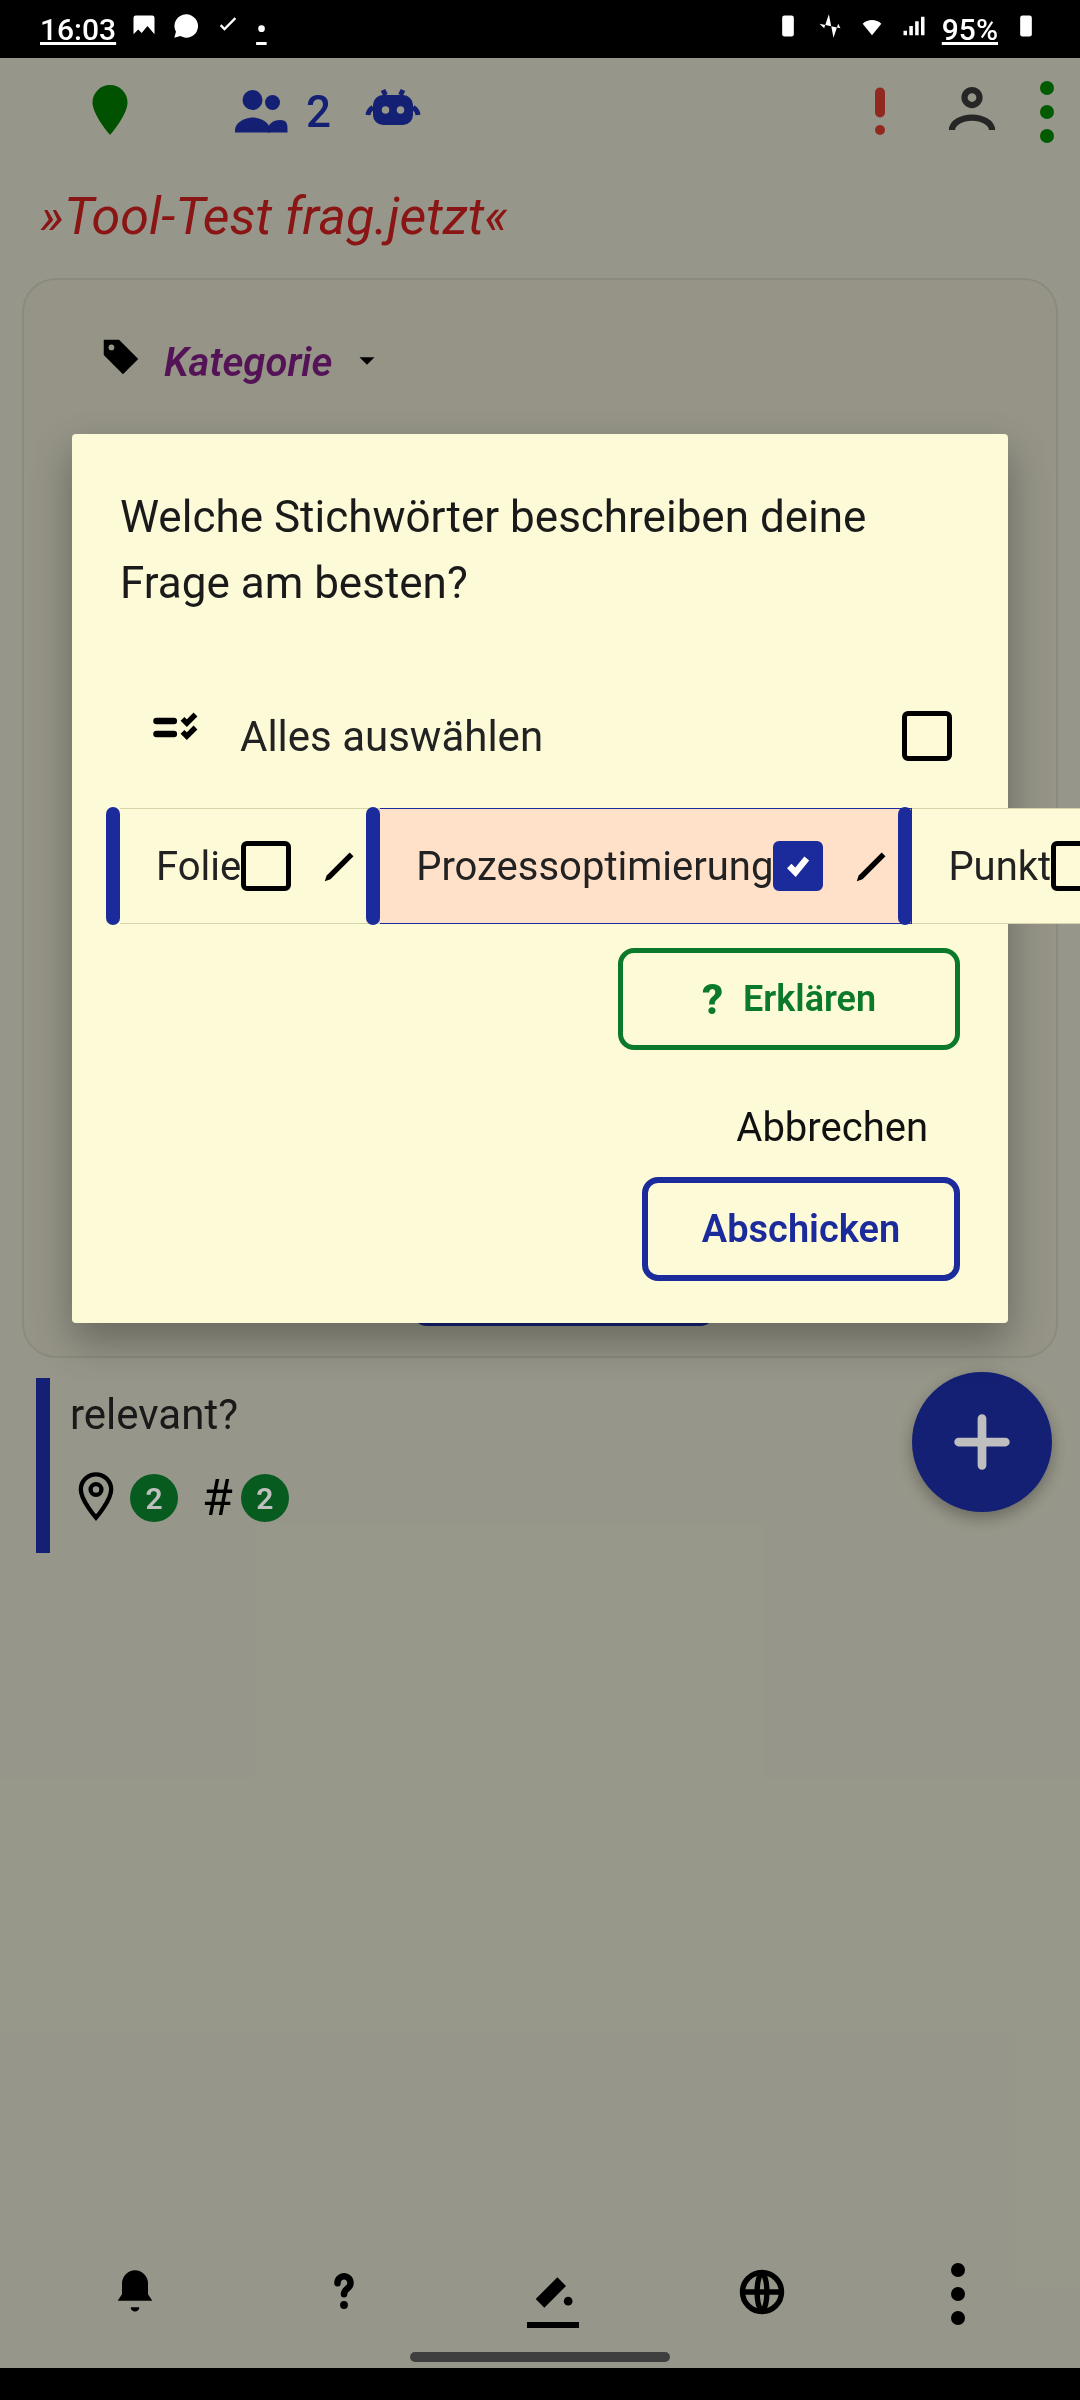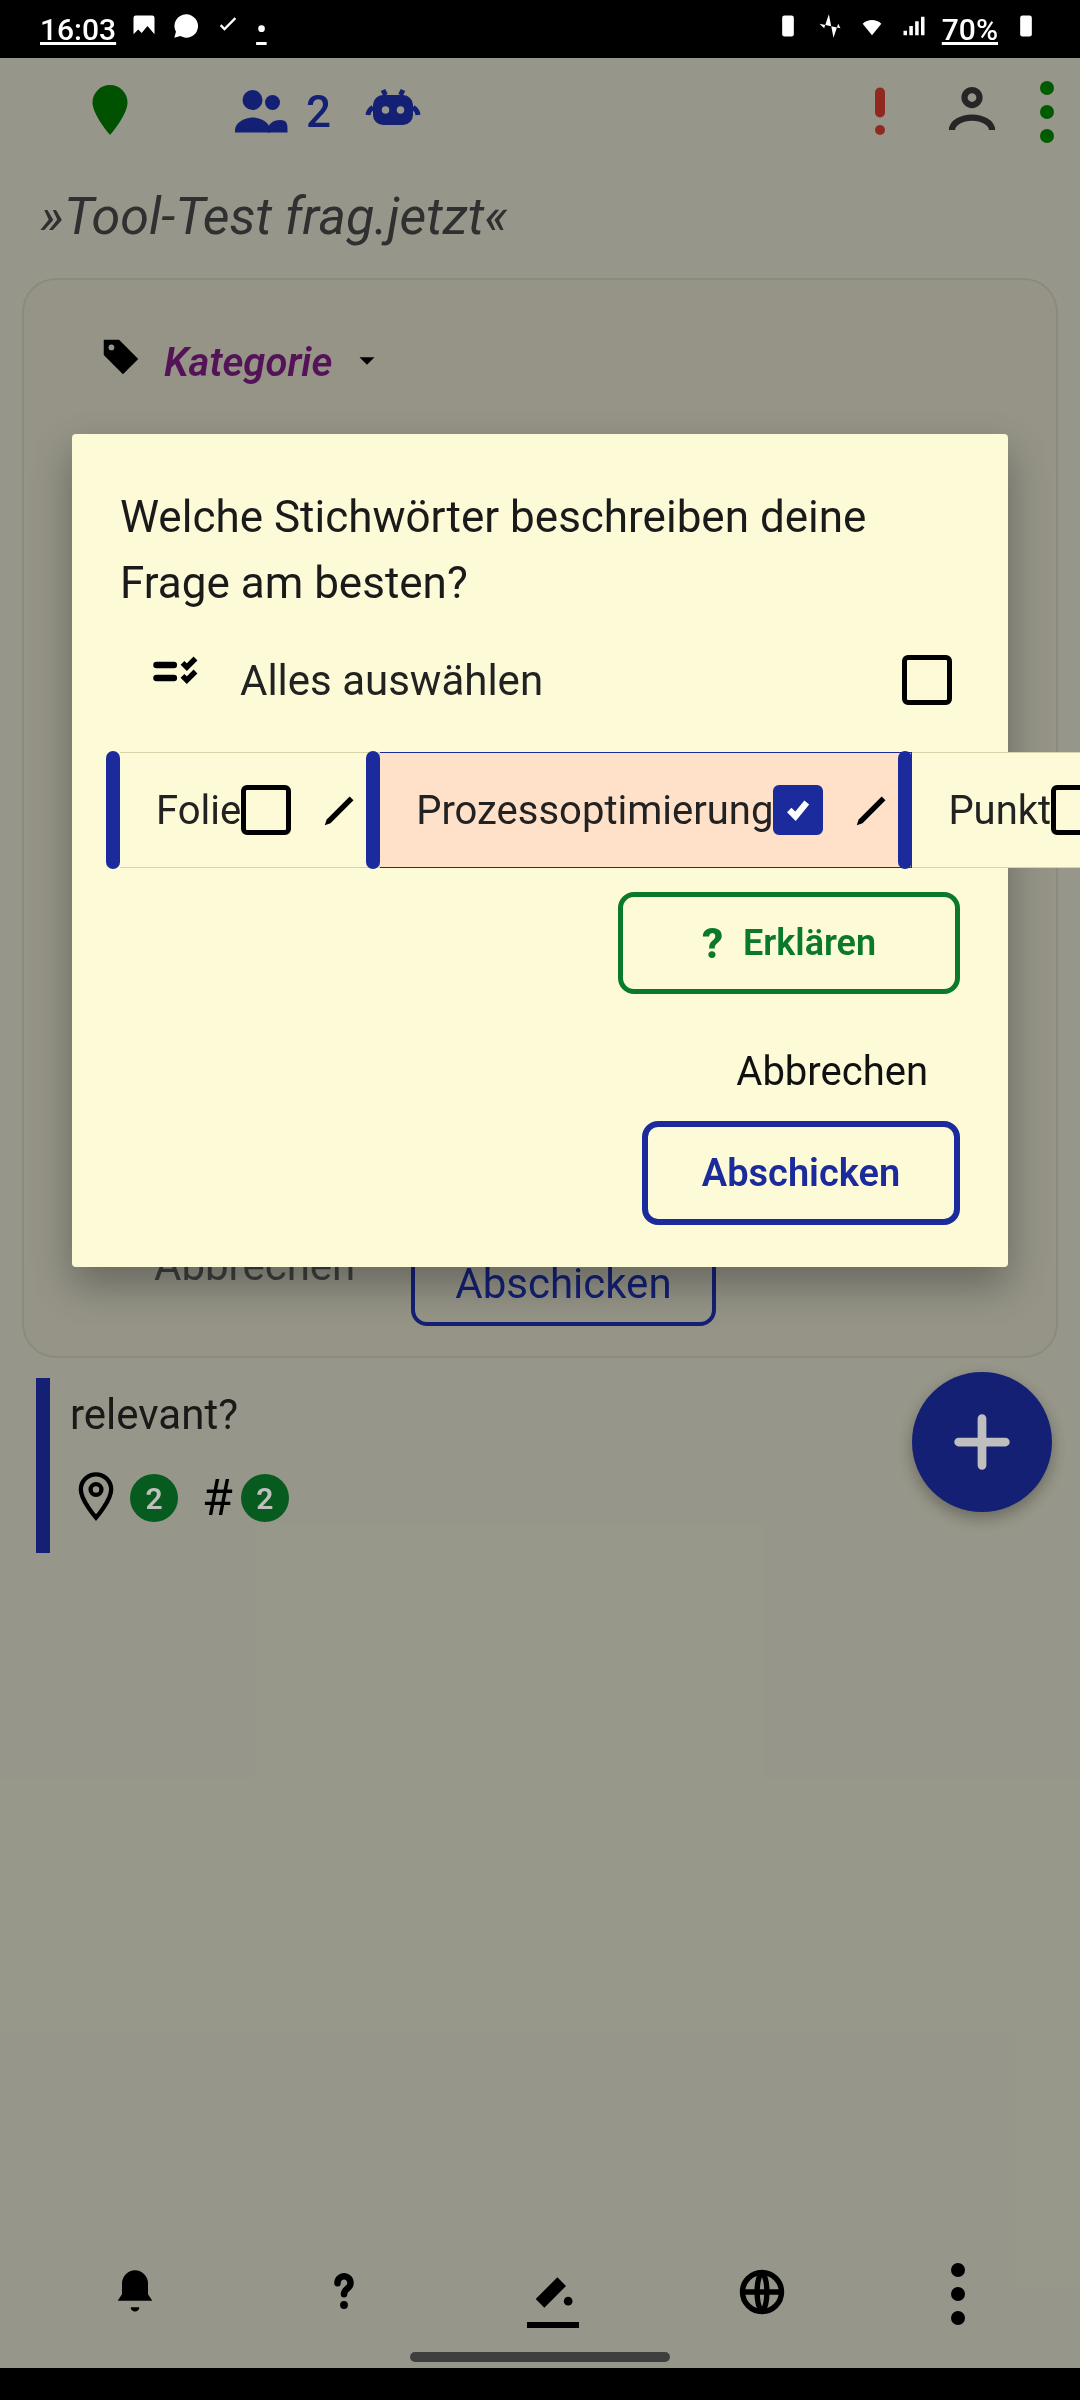--- a/index.html
+++ b/index.html
@@ -79,21 +79,21 @@
 .person svg { fill: #333; }
 .kebab-green .dot { width: 14px; height: 14px; background: #007a00; border-radius: 50%; }
 .kebab-green { display: flex; flex-direction: column; gap: 10px; padding: 6px; }
 .count-text { font-size: 44px; color: #1b2b9b; font-weight: 500; }
 
 
 .page-title {
   font-size: 52px;
   padding: 20px 40px 24px;
   font-style: italic;
-  color: #404040;
+  color: #b91c1c;
 }
 
 
 .question-card {
   position: absolute;
   left: 24px; right: 24px;
   top: 222px;
   height: 1076px;
   background: #c7c6b5;
   border-radius: 32px;
@@ -195,21 +195,21 @@
   z-index: 10;
 }
 .modal-title {
   font-size: 44px;
   line-height: 1.5;
   color: #1a1a1a;
 }
 .select-all-row {
   display: flex;
   align-items: center;
-  margin: 36px 0 44px;
+  margin: 92px 0 44px;
   padding: 0 8px 0 30px;
   justify-content: flex-end;
 }
 .select-all-row .sel-icon svg { width: 52px; height: 52px; fill: #000; }
 .select-all-row .sel-label { font-size: 42px; margin-left: 38px; flex: 1; color: #222; }
 .checkbox {
   width: 40px; height: 40px;
   border: 5px solid #000; border-radius: 6px;
   background: transparent;
 }
@@ -294,21 +294,21 @@
         </svg></span>
     <span class="icon-small"><svg viewBox="0 0 24 24">
           <path d="M3 10l4 4 4-12 4 20 4-12 2 4"></path>
         </svg></span>
     <span class="icon-small"><svg viewBox="0 0 24 24">
           <path d="M12 20l8-10a12 12 0 0 0-16 0z"></path>
         </svg></span>
     <span class="icon-small"><svg viewBox="0 0 24 24">
           <path d="M3 20h3v-4H3zM8 20h3v-8H8zM13 20h3V8h-3zM18 20h3V4h-3z"></path>
         </svg></span>
-    <span>70%</span>
+    <span>95%</span>
     <span class="icon-small"><svg viewBox="0 0 24 24">
           <rect x="7" y="3" width="10" height="18" rx="2"></rect>
         </svg></span>
   </div>
 </div>
 
 <div class="app-body">
 
   <div class="app-bar">
     <span class="big-icon pin">

